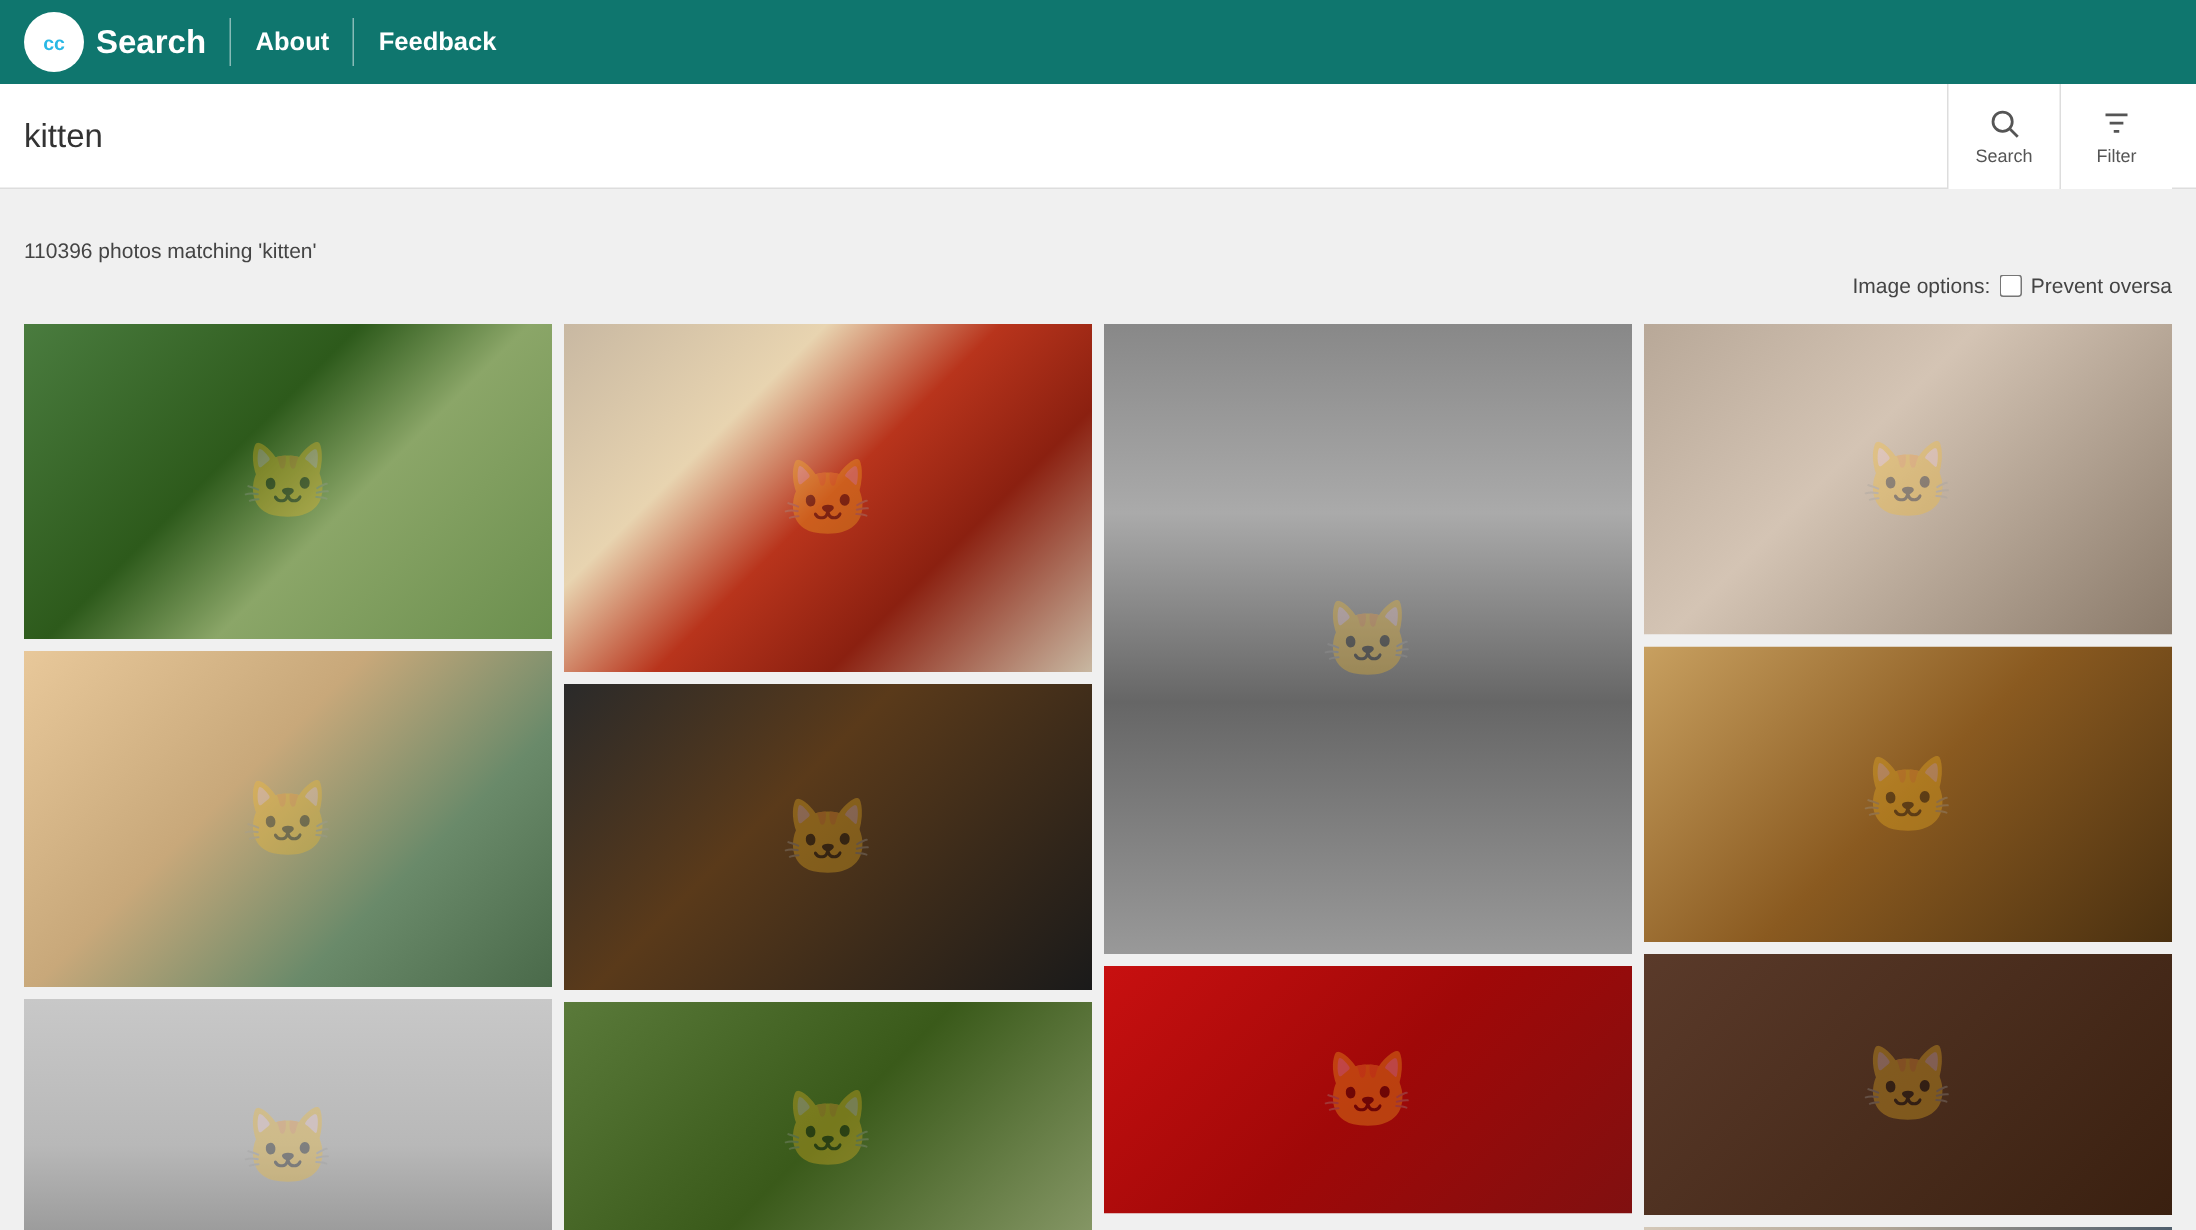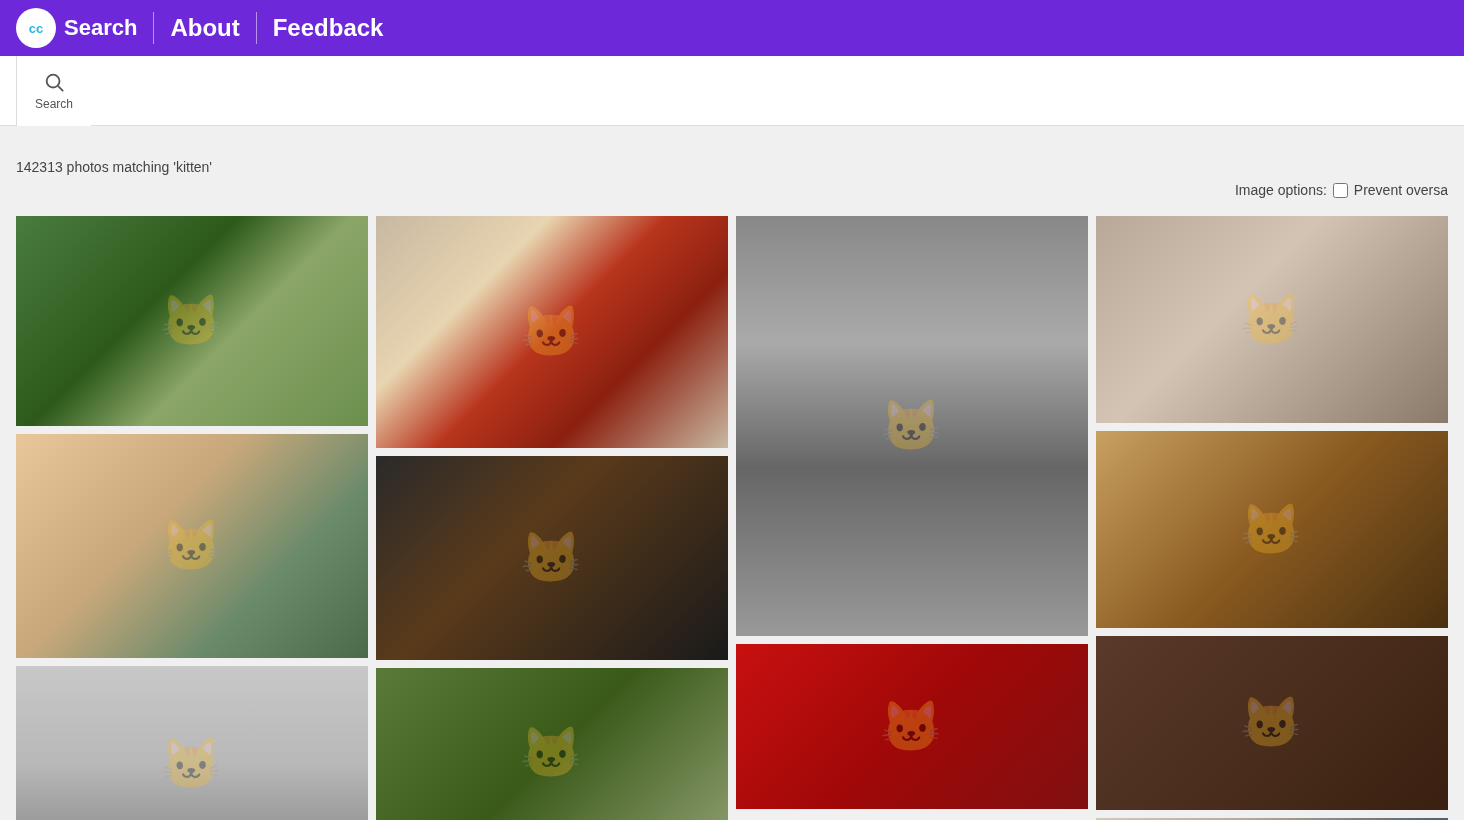--- a/index.html
+++ b/index.html
@@ -1,20 +1,20 @@
 <!DOCTYPE html>
 <html><head>
   <meta charset="utf-8">
   <style>
     * { margin: 0; padding: 0; box-sizing: border-box; }
     body { font-family: Arial, sans-serif; background: #f0f0f0; overflow-x: hidden; }
 
     
     #header {
-      background: #6d28d9;
+      background: #0f766e;
       display: flex;
       align-items: center;
       padding: 18px 16px;
       height: 56px;
     }
     #logo-area {
       display: flex;
       align-items: center;
       gap: 8px;
       text-decoration: none;
@@ -44,21 +44,21 @@
       margin: 0 16px;
     }
     #header-divider2 {
       width: 1px;
       height: 32px;
       background: rgba(255,255,255,0.5);
       margin: 0 16px;
     }
     .header-nav-link {
       color: #fff;
-      font-size: 24px;
+      font-size: 17px;
       font-weight: bold;
       text-decoration: none;
       cursor: pointer;
     }
 
     
     #search-bar {
       background: #fff;
       display: flex;
       align-items: center;
@@ -184,33 +184,42 @@
     </div>
     <span id="logo-text">Search</span>
   </div>
   <div id="header-divider1"></div>
   <a class="header-nav-link">About</a>
   <div id="header-divider2"></div>
   <a class="header-nav-link">Feedback</a>
 </header>
 
 <div id="search-bar">
+  <input id="search-input" type="text" value="kitten" style="">
   <div id="search-actions">
     <button class="action-btn">
       <svg viewBox="0 0 24 24" fill="none" stroke="#555" stroke-width="2">
         <circle cx="11" cy="11" r="7"></circle>
         <line x1="16.5" y1="16.5" x2="22" y2="22"></line>
       </svg>
       <span>Search</span>
     </button>
+    <button class="action-btn">
+      <svg viewBox="0 0 24 24" fill="none" stroke="#555" stroke-width="2">
+        <line x1="4" y1="6" x2="20" y2="6"></line>
+        <line x1="7" y1="12" x2="17" y2="12"></line>
+        <line x1="10" y1="18" x2="14" y2="18"></line>
+      </svg>
+      <span>Filter</span>
+    </button>
   </div>
 </div>
 
 <div id="results-bar">
-  <span id="results-count">142313 photos matching 'kitten'</span>
+  <span id="results-count">110396 photos matching 'kitten'</span>
   <div id="image-options">
     <span>Image options:</span>
     <input type="checkbox" id="prevent-checkbox" style="">
     <label id="prevent-label" for="prevent-checkbox">Prevent oversa</label>
   </div>
 </div>
 
 <div id="image-grid">
 
   <div class="grid-item">

